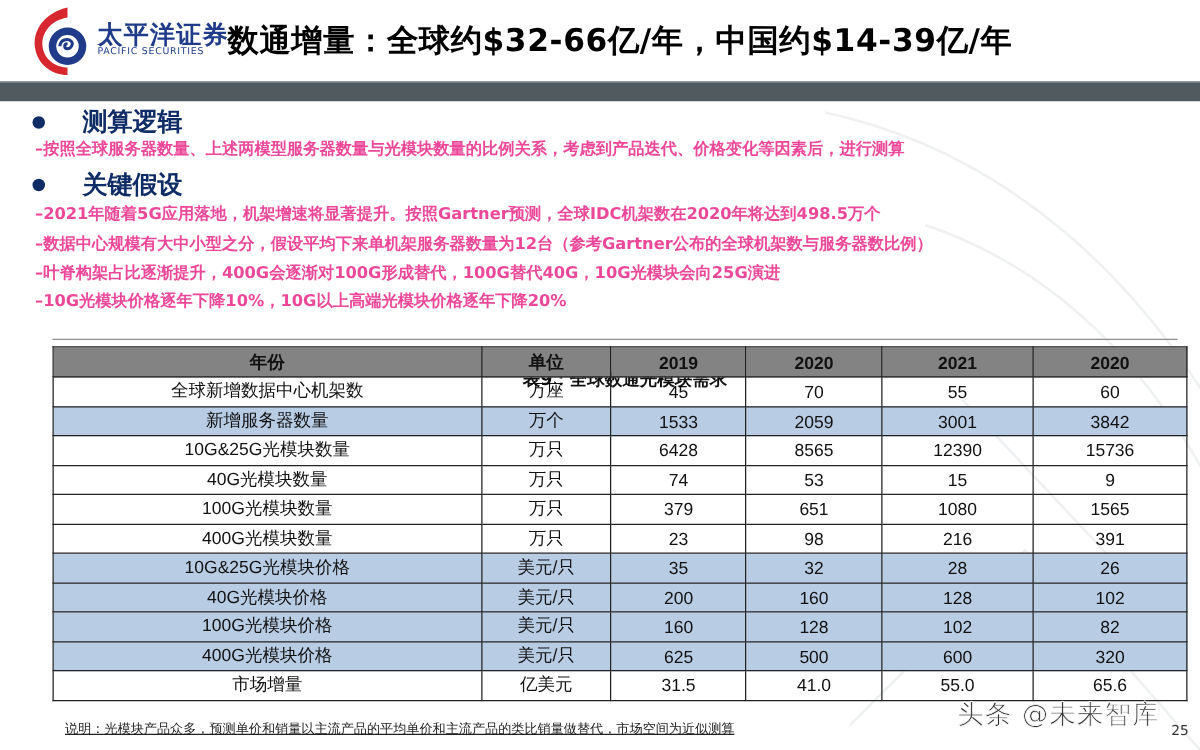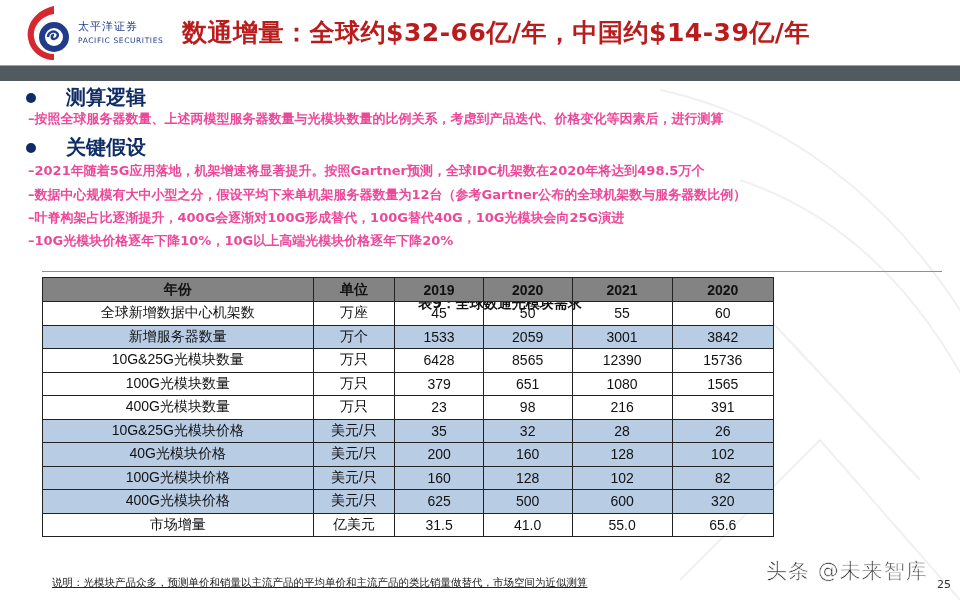--- a/index.html
+++ b/index.html
@@ -2,36 +2,36 @@
 <html><head>
 <meta charset="utf-8">
 <style>
   * { box-sizing: border-box; margin: 0; padding: 0; }
   html, body { width: 960px; height: 600px; overflow: hidden; background: #ffffff; }
   body { position: relative; font-family: "DejaVu Sans", "Liberation Sans", sans-serif; color: #0d2a5e; }
 
   .header { position: absolute; left: 0; top: 0; width: 960px; height: 65px; background: #fff; }
   .logo-mark { position: absolute; left: 24px; top: 4px; width: 52px; height: 58px; }
   .logo-text { position: absolute; left: 78px; top: 18px; }
-  .logo-cn { font-size: 11px; font-weight: normal; color: #1f3b8a; letter-spacing: 1px; line-height: 18px; }
+  .logo-cn { font-size: 20px; font-weight: bold; color: #1f3b8a; letter-spacing: 1px; line-height: 18px; }
   .logo-en { font-size: 7.5px; color: #1f3b8a; letter-spacing: 0.6px; line-height: 10px; }
-  .page-title { position: absolute; left: 182px; top: 16px; font-size: 25px; font-weight: bold; color: #b91c1c; white-space: nowrap; letter-spacing: 0.5px; }
+  .page-title { position: absolute; left: 182px; top: 16px; font-size: 25px; font-weight: bold; color: #000000; white-space: nowrap; letter-spacing: 0.5px; }
 
   .top-bar { position: absolute; left: 0; top: 65px; width: 960px; height: 16px; background: #505a5f; border-top: 1px solid #9aa3a6; }
 
   .deco { position: absolute; right: -80px; top: 60px; width: 420px; height: 560px; pointer-events: none; }
 
   .section { position: absolute; left: 26px; font-size: 20px; font-weight: bold; color: #0f2c66; display: flex; align-items: center; gap: 24px; }
   .bullet { width: 10px; height: 10px; border-radius: 50%; background: #0f2c66; margin-right: 6px; }
   .sub { position: absolute; left: 28px; font-size: 13px; font-weight: bold; color: #ec4899; white-space: nowrap; }
 
   .table-caption { position: absolute; left: 0; width: 960px; top: 251px; text-align: center; font-size: 14px; font-weight: bold; color: #111; padding-left: 40px; margin-top: 44px; }
   .caption-rule { position: absolute; left: 42px; top: 271px; width: 900px; height: 1px; background: #8e8e8e; }
 
-  table.data { position: absolute; left: 42px; top: 277px; width: 732px; border-collapse: collapse; font-family: "Liberation Sans", "DejaVu Sans", sans-serif; font-size: 14px; color: #111; }
+  table.data { position: absolute; left: 42px; top: 277px; width: 908px; border-collapse: collapse; font-family: "Liberation Sans", "DejaVu Sans", sans-serif; font-size: 14px; color: #111; }
   table.data th, table.data td { border: 1px solid #222; text-align: center; height: 23.5px; padding: 0; }
   table.data th { background: #838383; font-weight: bold; color: #111; height: 24px; }
   table.data tr.shade td { background: #b8cce4; }
   col.c0 { width: 340px; } col.c1 { width: 103px; } col.c2 { width: 107px; } col.c3 { width: 108px; } col.c4 { width: 120px; } col.c5 { width: 122px; }
 
   .note { position: absolute; left: 52px; top: 576px; font-size: 10.5px; color: #222; white-space: nowrap; text-decoration: underline; }
   .watermark { position: absolute; left: 766px; top: 557px; font-size: 21px; color: #333; white-space: nowrap; letter-spacing: 1px; -webkit-text-stroke: 0.6px #fff; text-shadow: 0 0 1px #fff; }
   .page-num { position: absolute; left: 937px; top: 578px; font-size: 11px; color: #333; }
 </style>
 </head>
@@ -97,39 +97,47 @@
       <th>2020</th>
       <th>2021</th>
       <th>2020</th>
     </tr>
   </thead>
   <tbody id="tbody">
       <tr>
         <td>全球新增数据中心机架数</td>
         <td>万座</td>
         <td>45</td>
-        <td>50</td>
+        <td>70</td>
         <td>55</td>
         <td>60</td>
       </tr>
       <tr class="shade">
         <td>新增服务器数量</td>
         <td>万个</td>
         <td>1533</td>
         <td>2059</td>
         <td>3001</td>
         <td>3842</td>
       </tr>
       <tr>
         <td>10G&amp;25G光模块数量</td>
         <td>万只</td>
         <td>6428</td>
         <td>8565</td>
         <td>12390</td>
         <td>15736</td>
+      </tr>
+      <tr>
+        <td>40G光模块数量</td>
+        <td>万只</td>
+        <td>74</td>
+        <td>53</td>
+        <td>15</td>
+        <td>9</td>
       </tr>
       <tr>
         <td>100G光模块数量</td>
         <td>万只</td>
         <td>379</td>
         <td>651</td>
         <td>1080</td>
         <td>1565</td>
       </tr>
       <tr>

